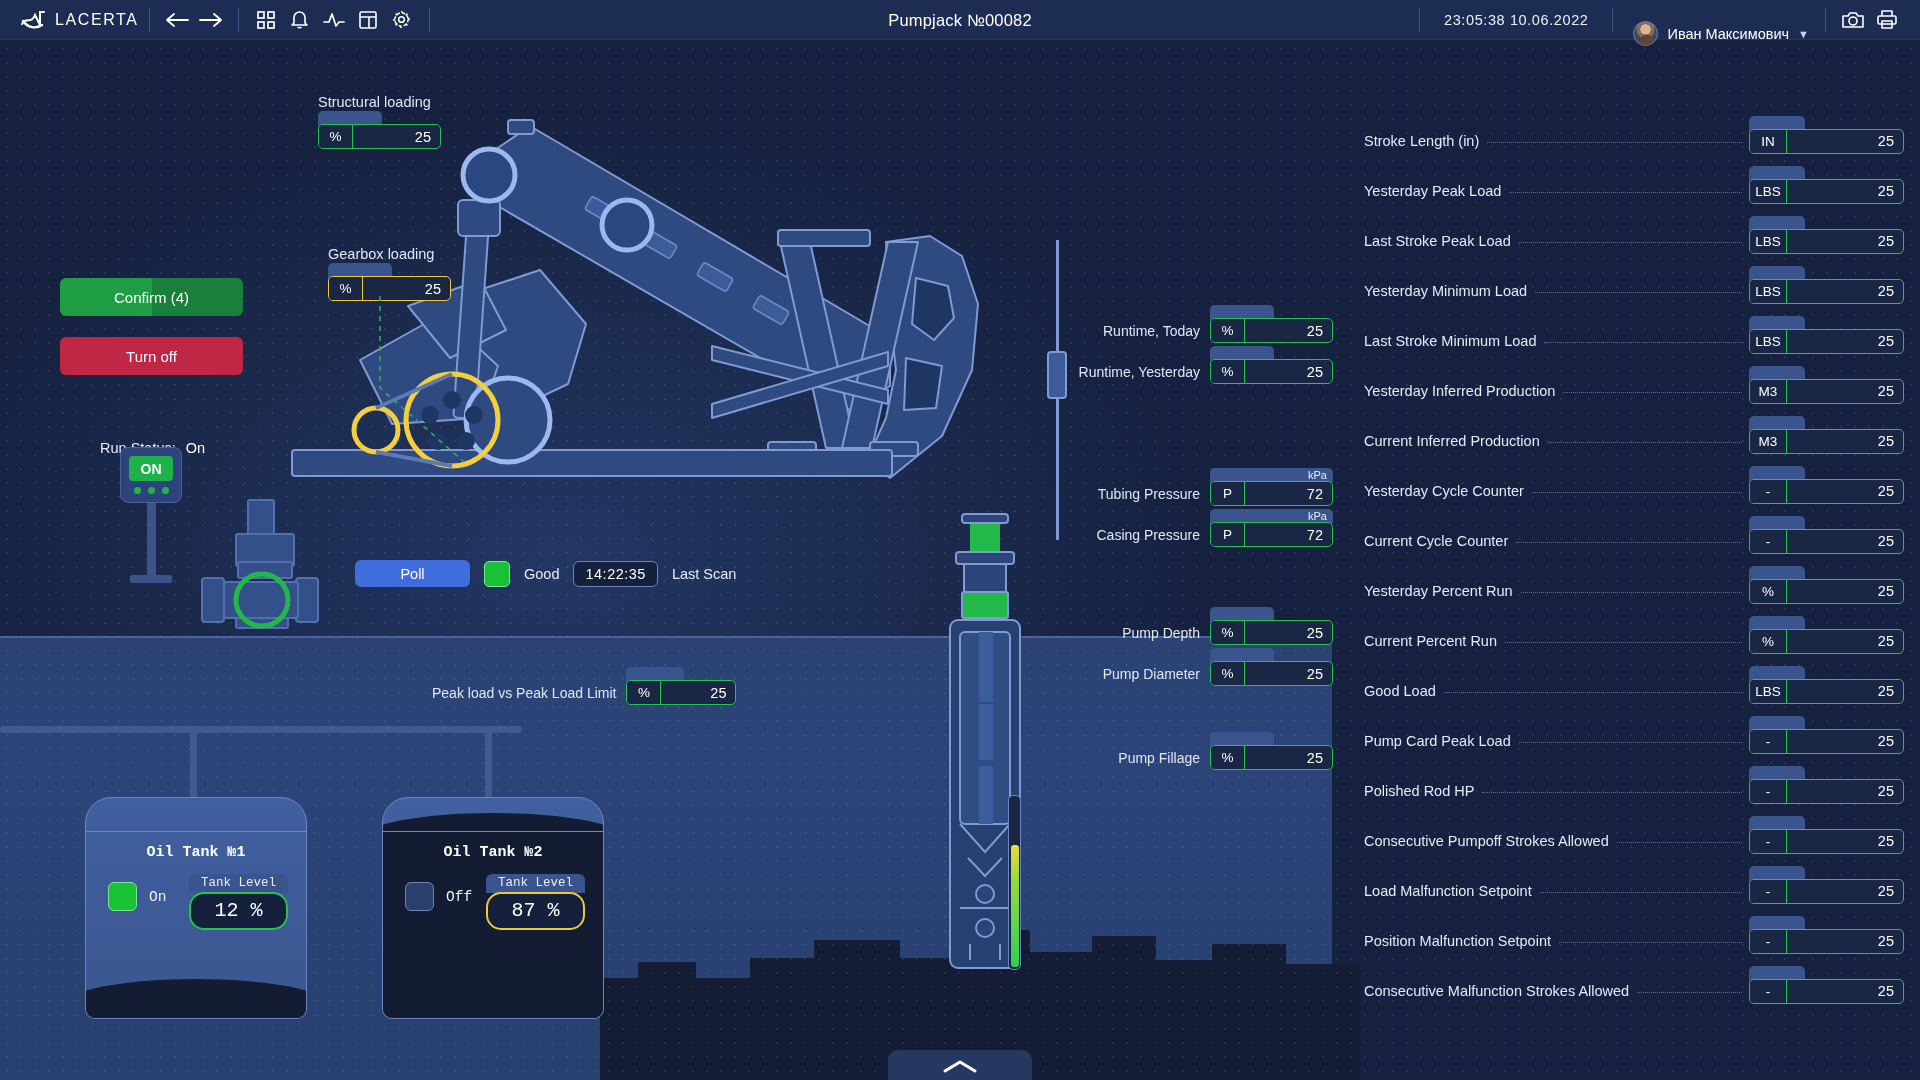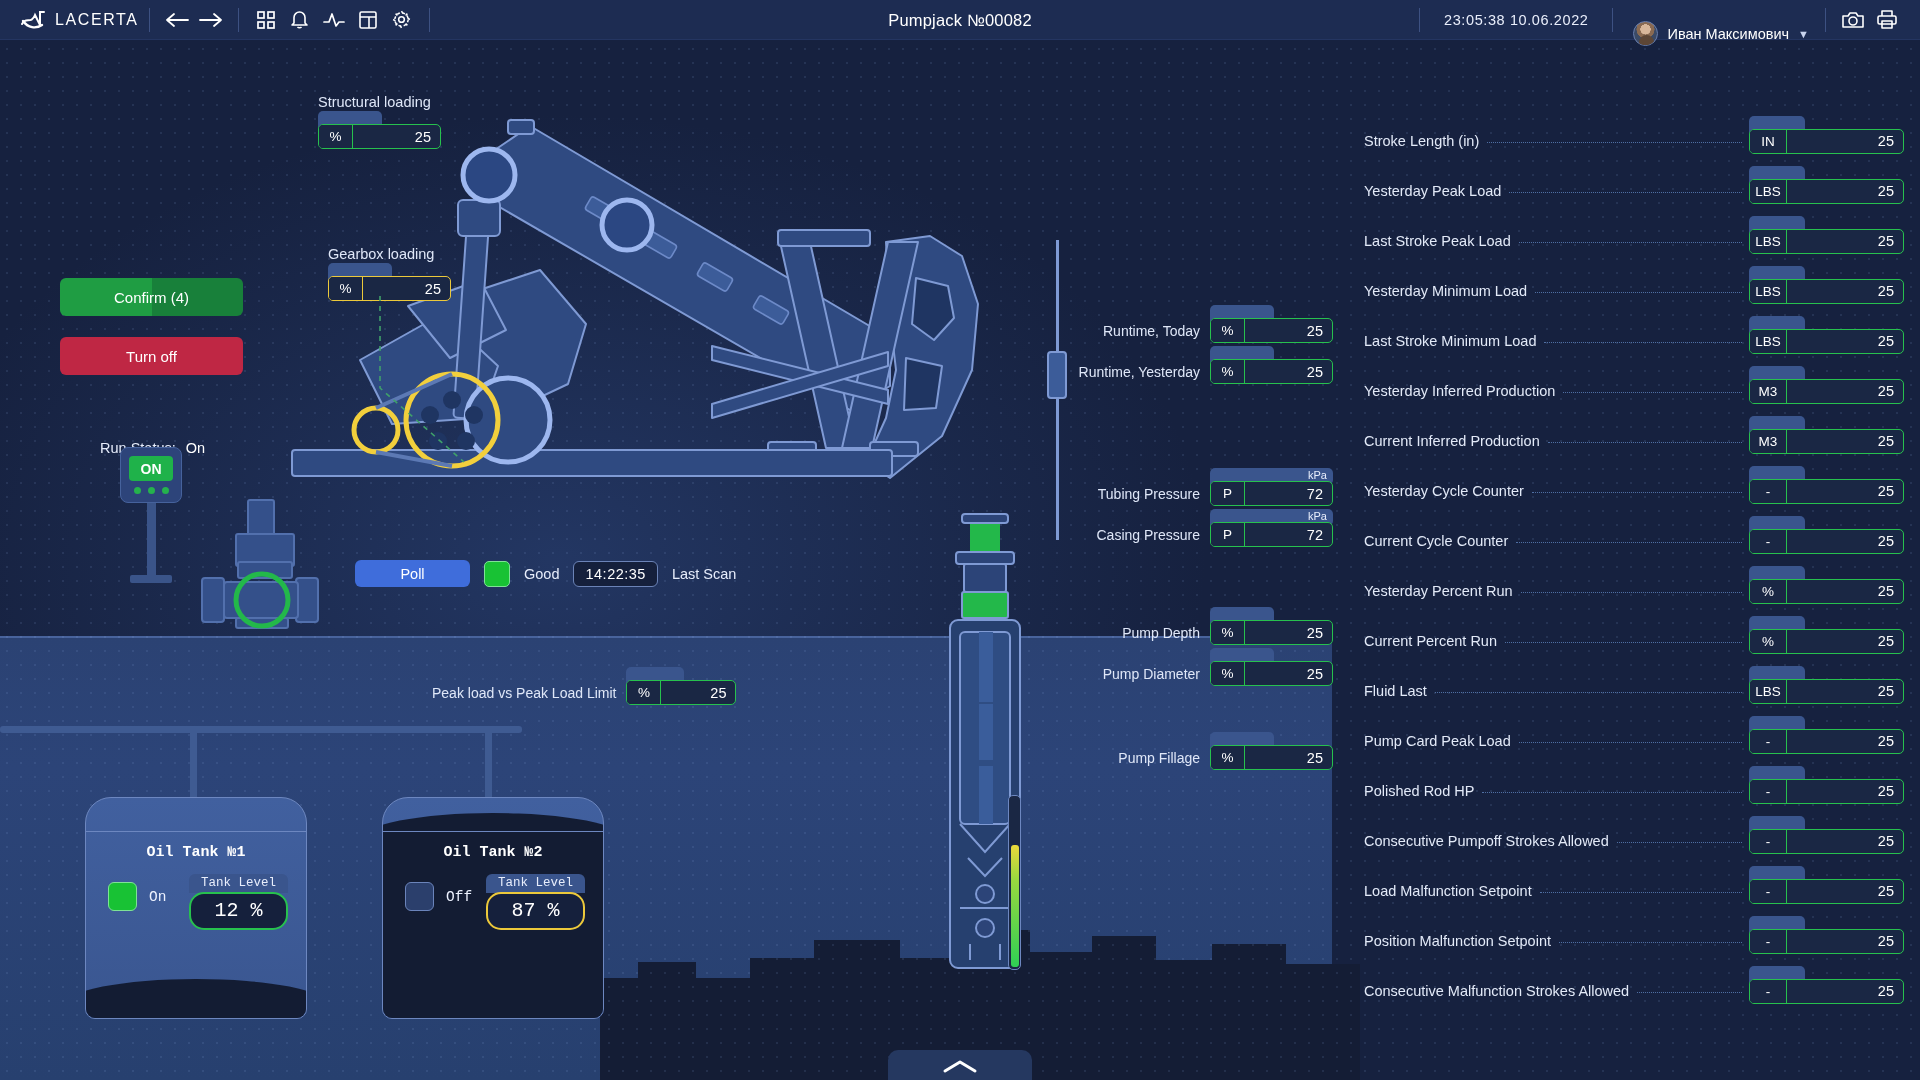--- a/index.html
+++ b/index.html
@@ -729,21 +729,21 @@
           <div class="vwrap" style="display:block">
             <div class="vtab" style="width:56px"></div>
             <div class="vbox">
               <div class="unit">%</div>
               <div class="num">25</div>
             </div>
           </div>
         </div>
       </div>
       <div class="rrow">
-        <div class="rlabel">Fluid Last</div>
+        <div class="rlabel">Good Load</div>
         <div class="rdots"></div>
         <div class="rbox">
           <div class="vwrap" style="display:block">
             <div class="vtab" style="width:56px"></div>
             <div class="vbox">
               <div class="unit">LBS</div>
               <div class="num">25</div>
             </div>
           </div>
         </div>

